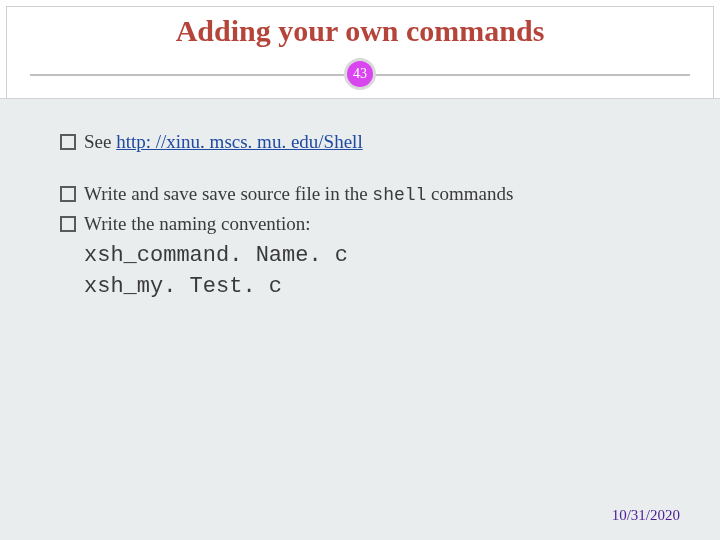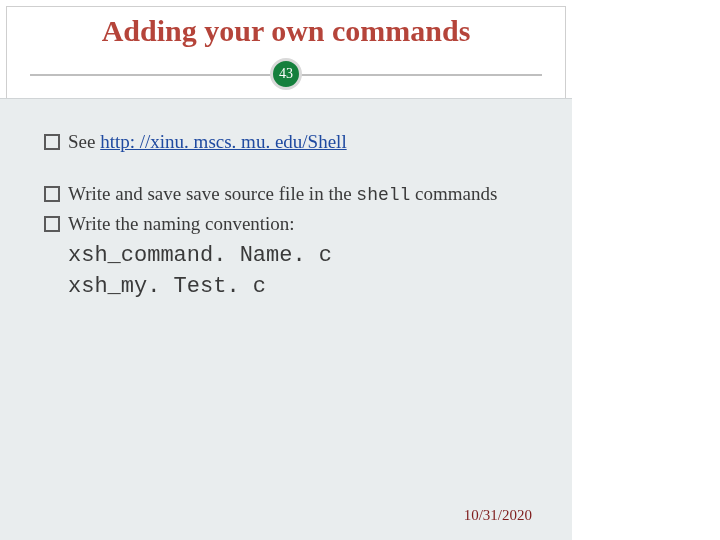--- a/index.html
+++ b/index.html
@@ -4,21 +4,21 @@
 <style>
   * { margin: 0; padding: 0; box-sizing: border-box; }
   html, body { width: 720px; height: 540px; }
   body {
     font-family: Georgia, 'Times New Roman', serif;
     background: #ffffff;
     position: relative;
     overflow: hidden;
   }
   .slide {
-    width: 572px;
+    width: 720px;
     height: 540px;
     position: relative;
   }
   .title-area {
     padding: 14px 40px 0 40px;
     text-align: center;
   }
   .title {
     color: #b5443a;
     font-size: 30px;
@@ -39,41 +39,41 @@
     background: #bfbfbf;
   }
   .page-badge {
     position: absolute;
     top: 0;
     left: 50%;
     transform: translateX(-50%);
     width: 32px;
     height: 32px;
     border-radius: 50%;
-    background: #15803d;
+    background: #d946ef;
     border: 3px solid #d9d9d9;
     display: flex;
     align-items: center;
     justify-content: center;
     color: #ffffff;
     font-size: 14px;
     font-family: Georgia, serif;
   }
   .content-bg {
     position: absolute;
     top: 98px;
     left: 0;
     right: 0;
     bottom: 0;
     background: #e9edee;
     border-top: 1px solid #d0d4d6;
   }
   .content {
     position: relative;
-    padding: 30px 50px 0 44px;
+    padding: 30px 50px 0 60px;
     font-size: 19px;
     color: #3a3a3a;
     line-height: 1.35;
   }
   .bullet {
     position: relative;
     padding-left: 24px;
     margin-bottom: 4px;
   }
   .bullet::before {
@@ -100,21 +100,21 @@
     padding-left: 24px;
     font-family: 'Courier New', monospace;
     font-size: 22px;
     margin-bottom: 2px;
   }
   .footer-date {
     position: absolute;
     bottom: 16px;
     right: 40px;
     font-size: 15px;
-    color: #7f1d1d;
+    color: #4c1d95;
     font-family: Georgia, serif;
   }
   .inner-border {
     position: absolute;
     inset: 6px;
     border: 1px solid #cfcfcf;
     pointer-events: none;
   }
 </style>
 </head>

